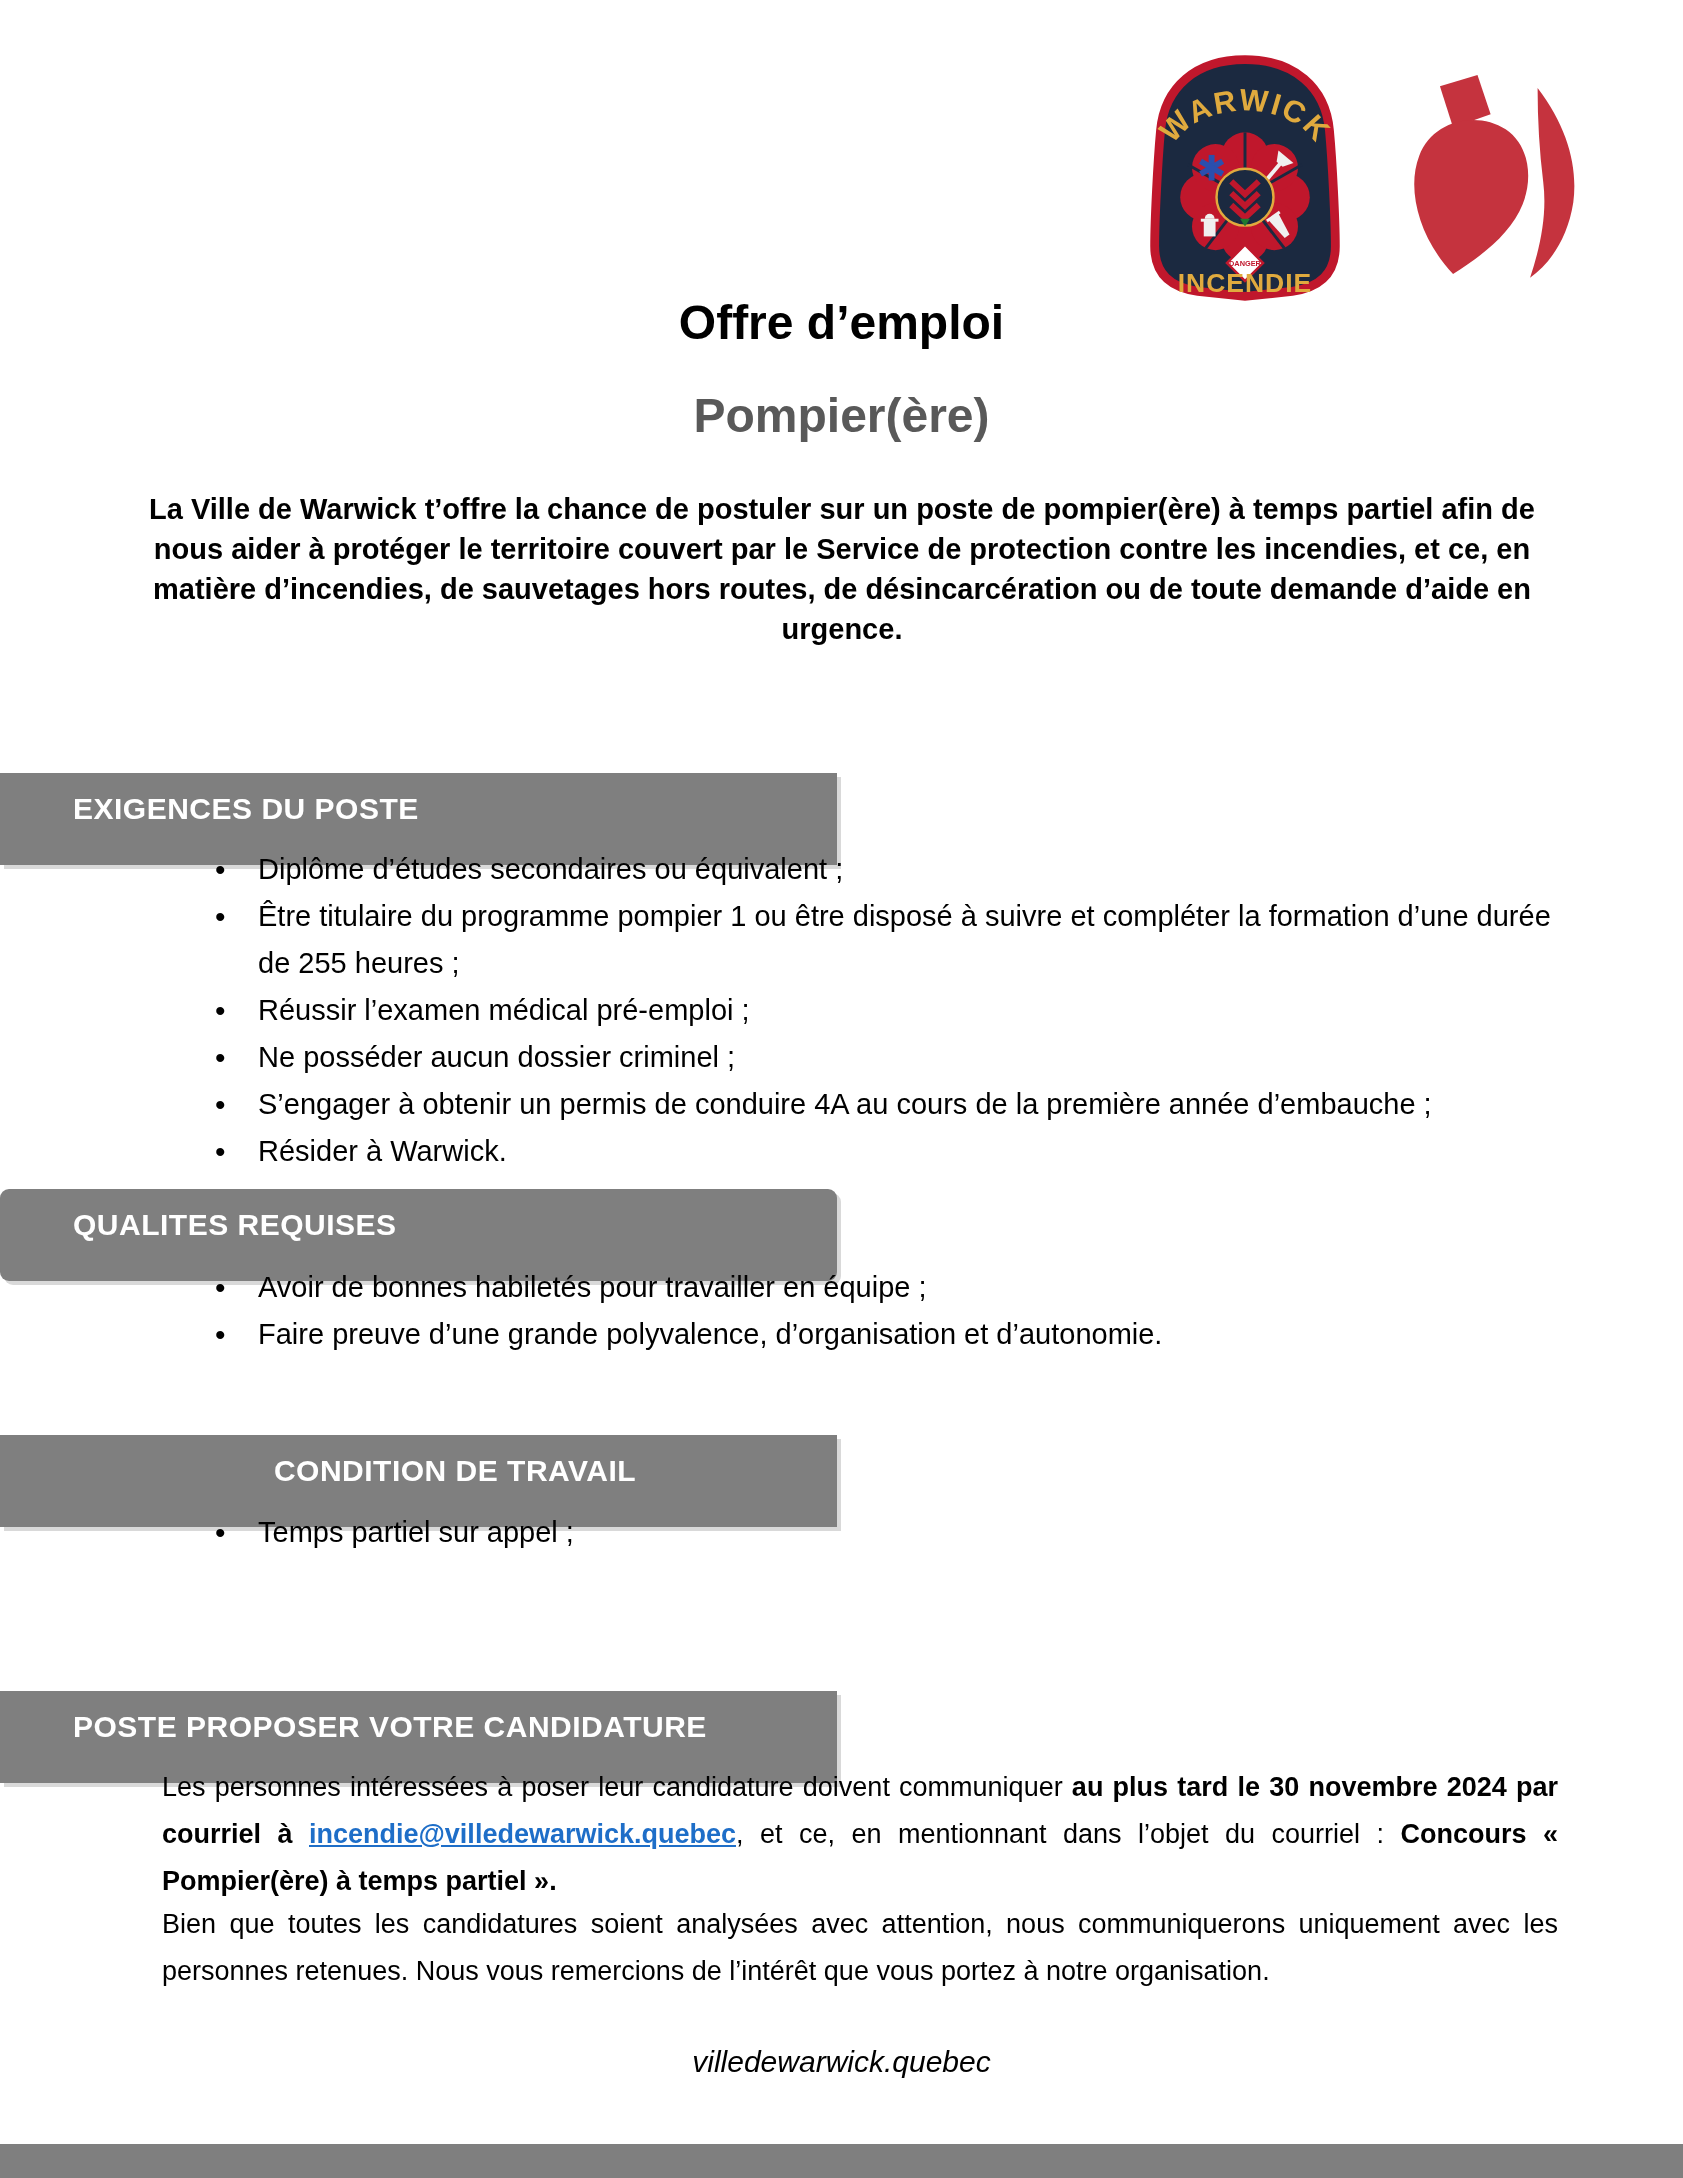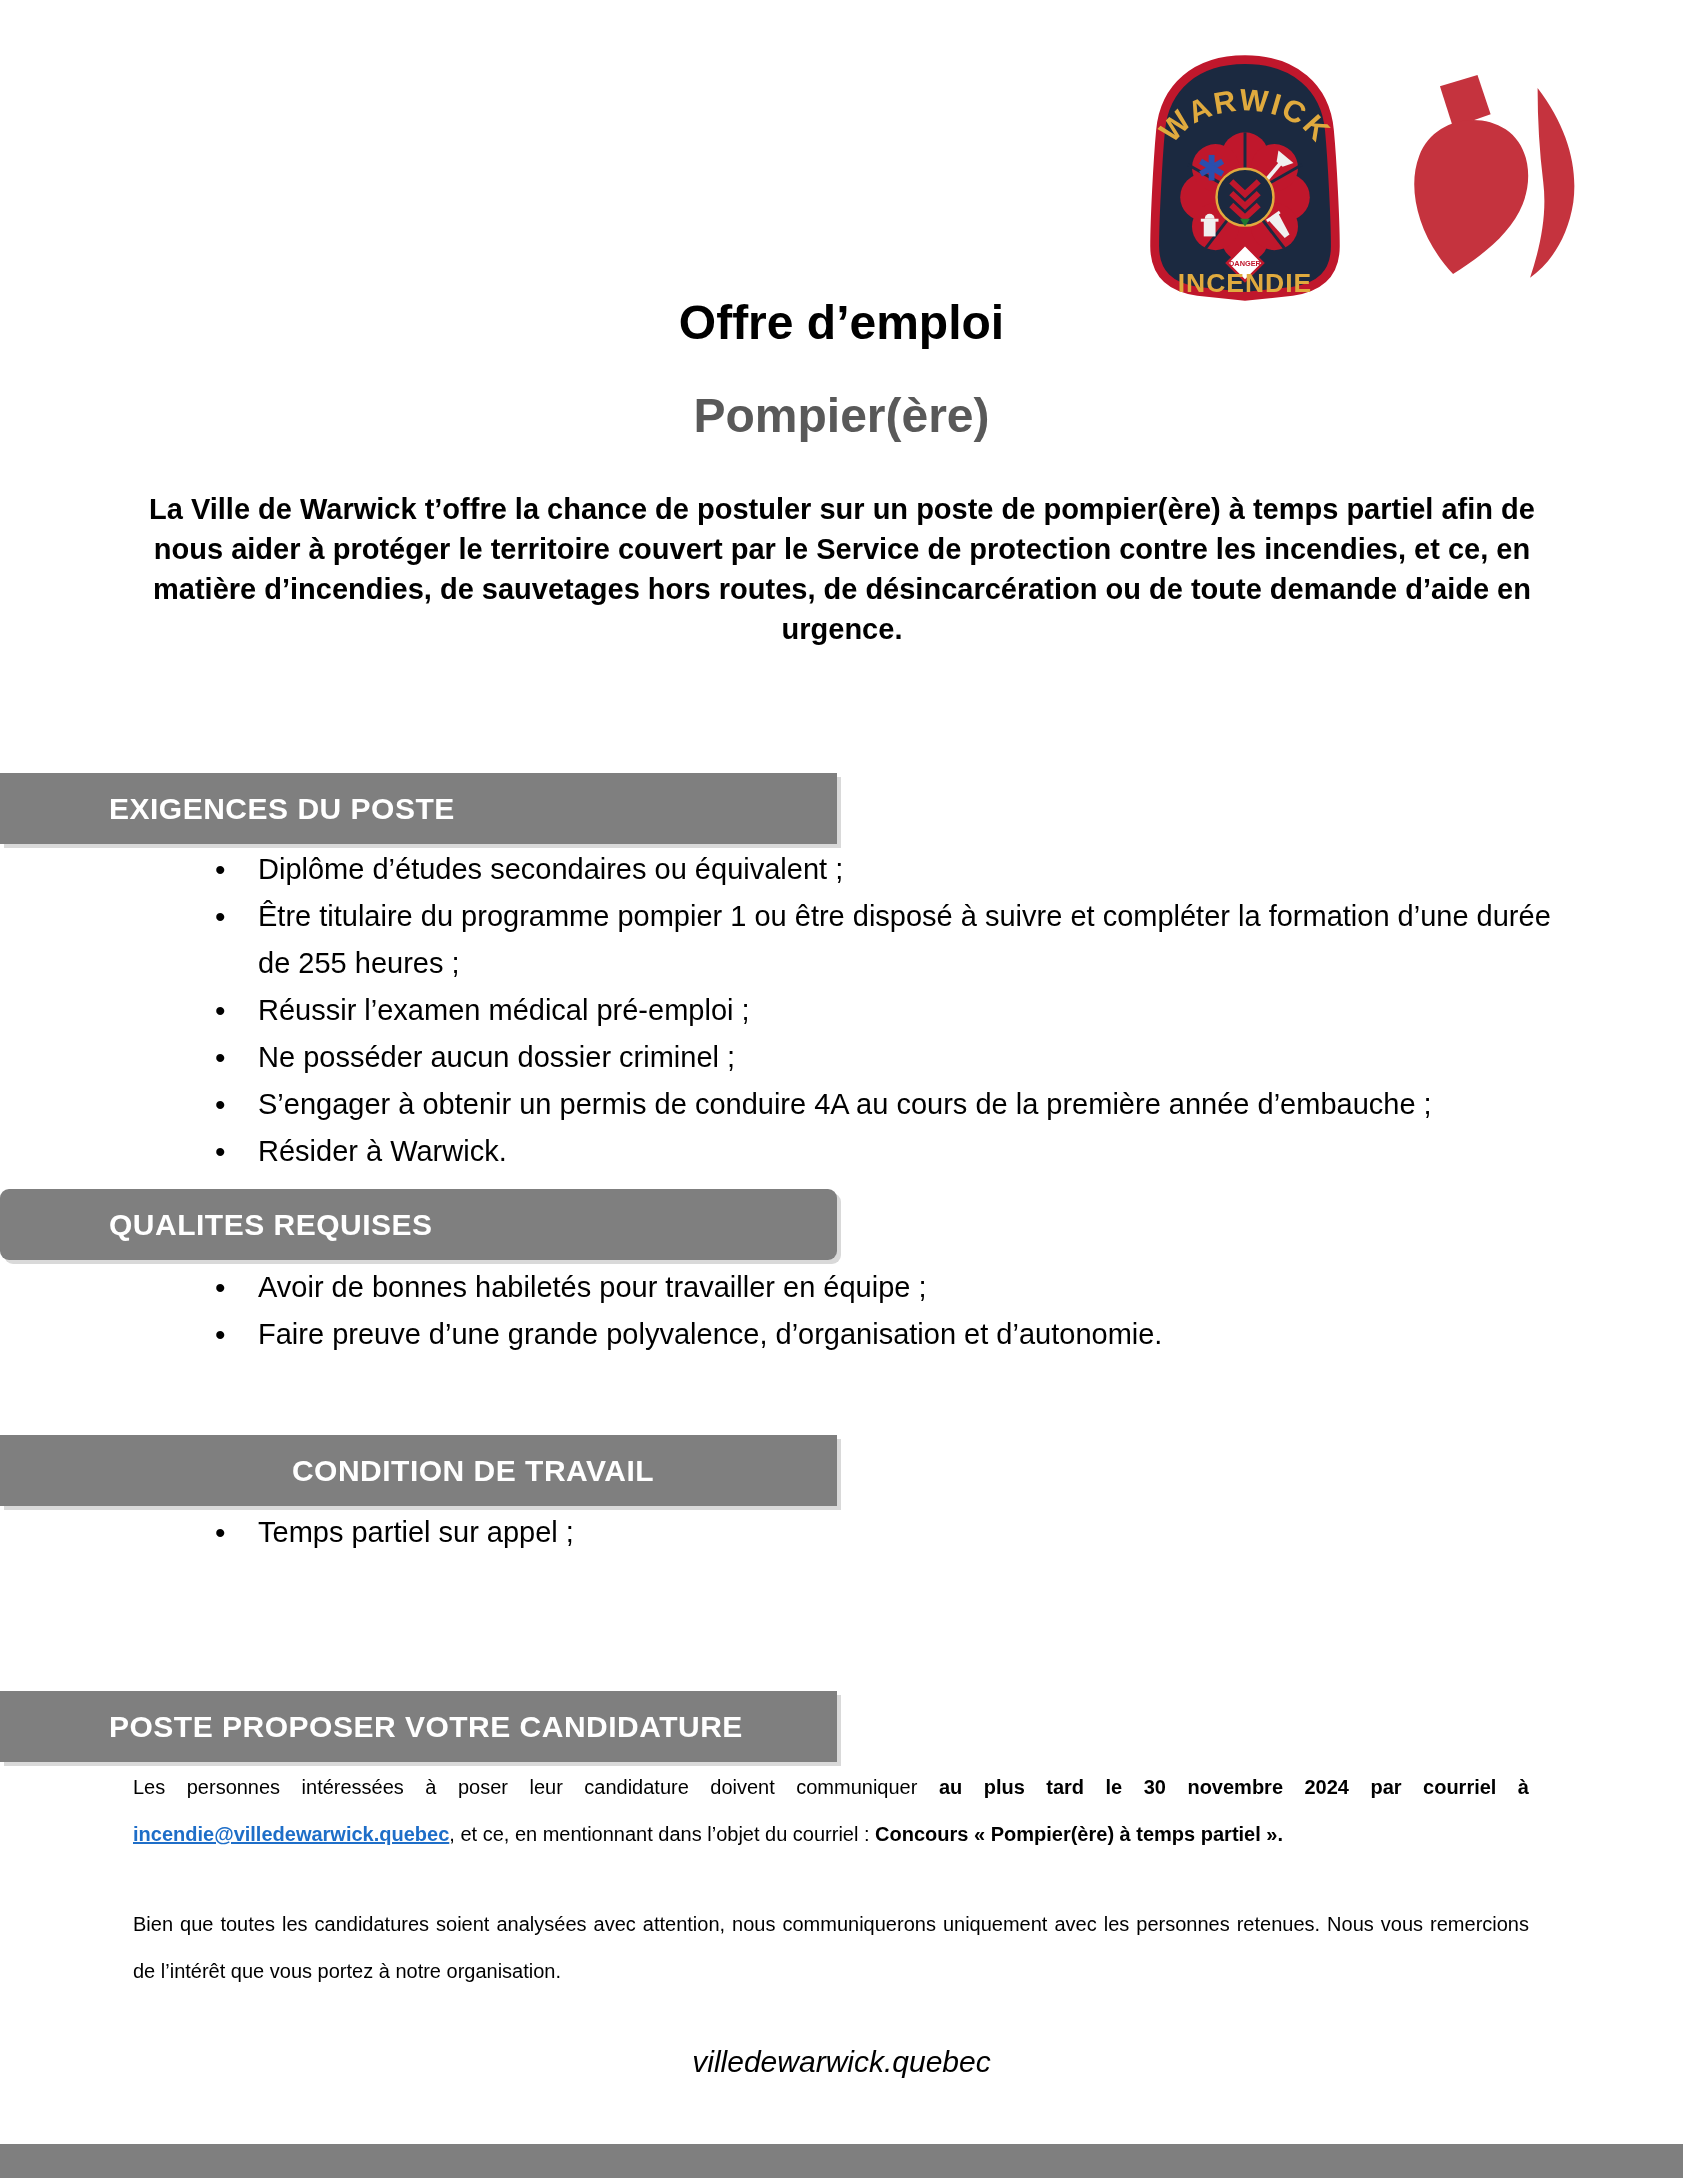--- a/index.html
+++ b/index.html
@@ -29,26 +29,26 @@
 
   
   .intro{
     left:149px;width:1386px;top:489px;
     text-align:center;font-weight:bold;
     font-size:29px;line-height:40px;
   }
 
   
   .bar{
-    left:0;width:837px;height:71px;
+    left:0;width:837px;height:92px;
     background:#7f7f7f;
     box-shadow:4px 4px 0 #d9d9d9;
     color:#ffffff;font-weight:bold;font-size:30px;
     line-height:71px;
-    padding-left:109px;box-sizing:border-box;
+    padding-left:73px;box-sizing:border-box;
     letter-spacing:0.5px;
     white-space:nowrap;
   }
   #bar-exigences{top:773px;}
   #bar-qualites{top:1189px;border-radius:9px;}
   #bar-condition{top:1435px;text-align:center;}
   #bar-candidature{top:1691px;}
 
   
   ul.bullets{
@@ -65,22 +65,22 @@
     content:"\2022";
     position:absolute;left:2px;top:0;
     font-size:30px;
   }
   #list-exigences{top:846px;}
   #list-qualites{top:1264px;}
   #list-condition{top:1509px;}
 
   
   .para{
-    left:133px;width:1396px;
-    font-size:20px;line-height:47px;
+    left:162px;width:1396px;
+    font-size:27px;line-height:47px;
     text-align:justify;
   }
   #para-candidature{top:1764px;}
   #para-merci{top:1901px;}
   .bold{font-weight:bold;}
   a.mail-link{
     color:#1e6ec8;font-weight:bold;text-decoration:underline;cursor:pointer;
   }
 
   

